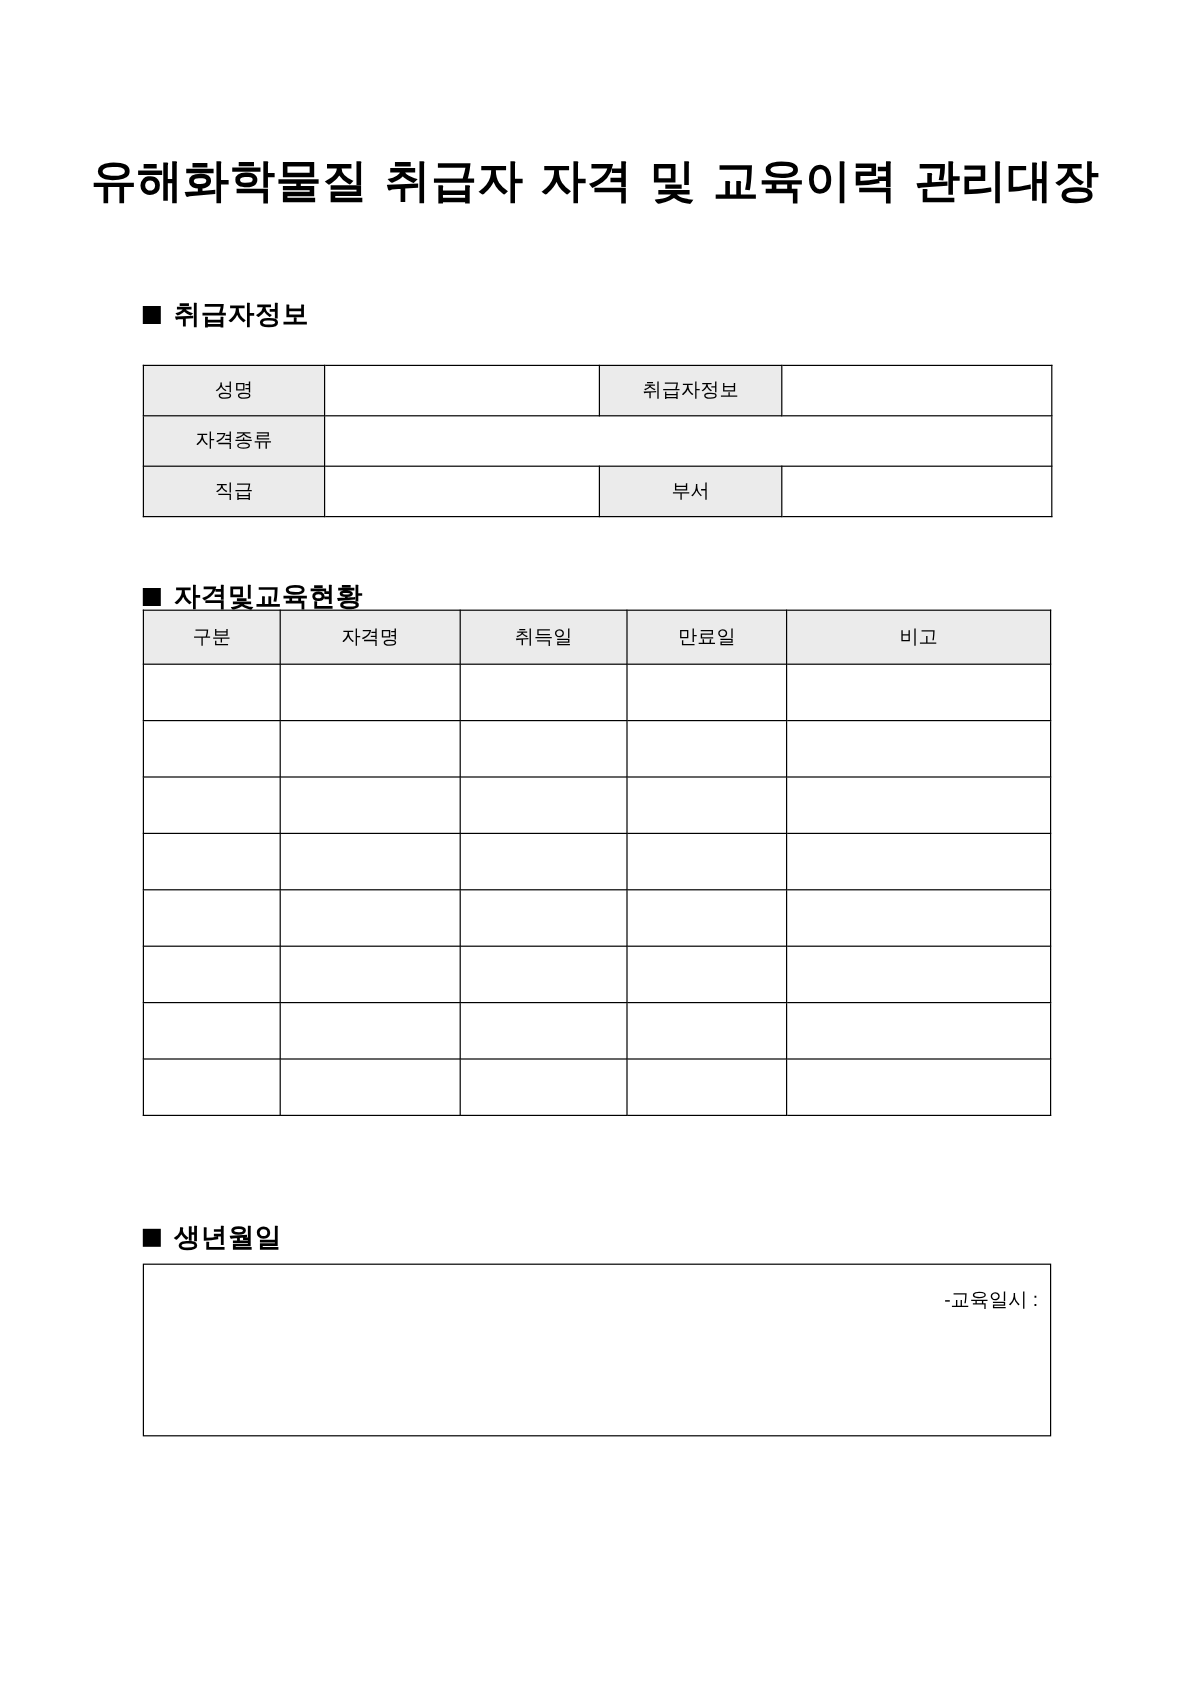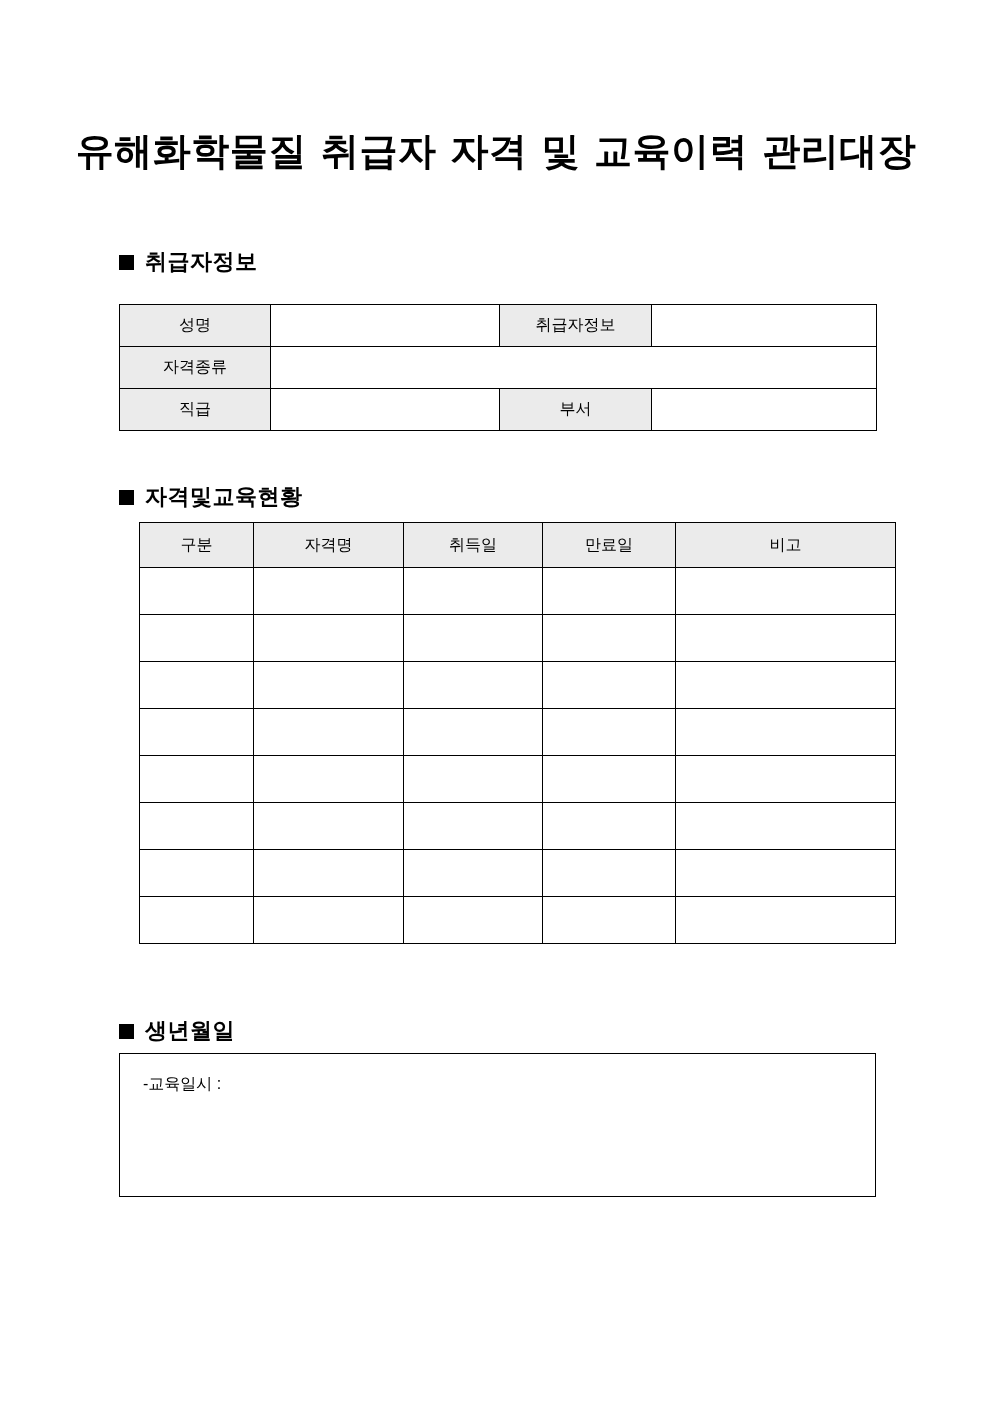--- a/index.html
+++ b/index.html
@@ -63,37 +63,38 @@
   table.form-table td, table.form-table th {
     border: 1.5px solid #000000;
     padding: 0;
     font-size: 16px;
     font-weight: normal;
     text-align: center;
     vertical-align: middle;
   }
   #handler-table { top: 288px; width: 757px; margin-top: 16px; }
   #handler-table td { height: 41px; }
-  #qual-table { top: 522px; width: 756px; margin-left: 20px; }
+  #qual-table { top: 508px; width: 756px; }
   #qual-table th { height: 44px; }
   #qual-table td { height: 46px; }
   .label-cell, #qual-table th {
     background: #ebebeb;
   }
   .value-cell { background: #ffffff; }
 
   .training-box {
     position: absolute;
     top: 1053px;
     left: 119px;
     width: 757px;
     height: 144px;
     box-sizing: border-box;
     border: 1.5px solid #000000;
     padding: 16px 10px 0 23px;
+    text-align: right;
   }
   .training-box .line {
     font-size: 16px;
     line-height: 27px;
     white-space: pre;
   }
 </style>
 </head>
 <body>
 

